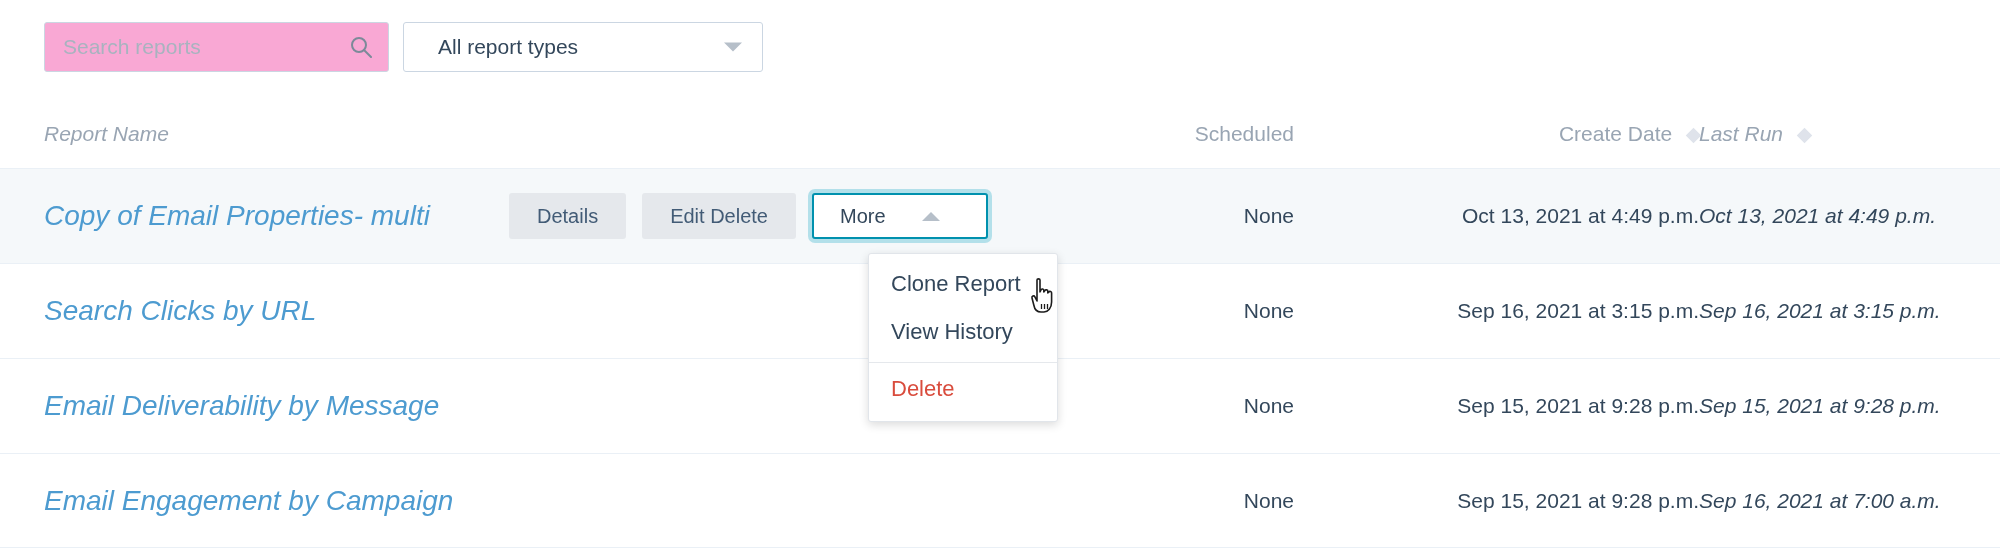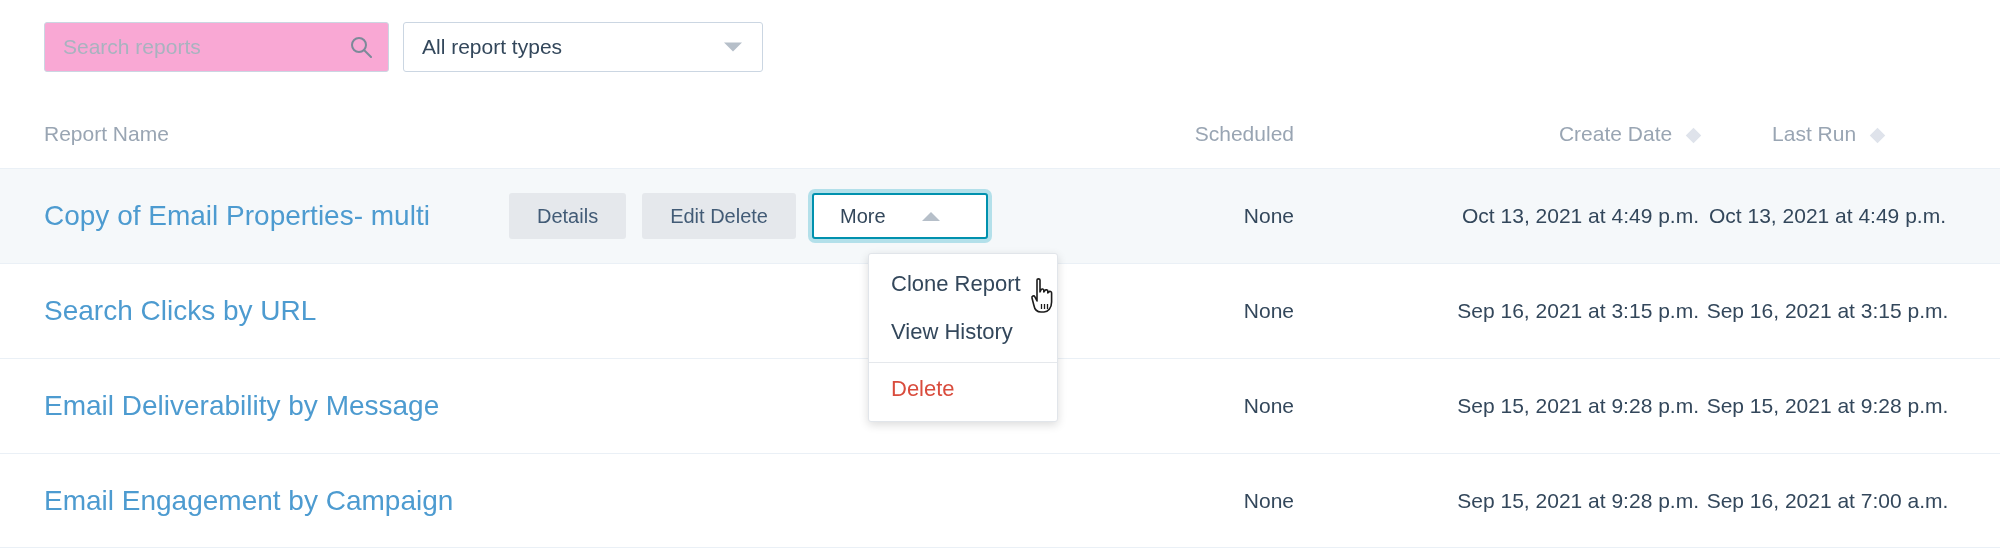--- a/index.html
+++ b/index.html
@@ -34,21 +34,21 @@
   .search-icon {
     position: absolute; right: 16px; top: 50%; transform: translateY(-50%);
     width: 22px; height: 22px; pointer-events: none;
   }
   .select-box {
     position: relative;
     width: 360px; height: 50px;
     border: 1px solid #cbd6e2;
     border-radius: 3px;
     background: #fff;
-    display: flex; align-items: center;
+    display: flex; align-items: center; padding-left: 16px;
   }
   .select-value {
     font-size: 21px; color: #33475b; padding-left: 18px;
     white-space: nowrap;
   }
   .select-caret {
     position: absolute; right: 20px; top: 50%;
     transform: translateY(-50%);
     width: 0; height: 0;
     border-left: 9px solid transparent;
@@ -66,25 +66,25 @@
     padding: 0 44px;
   }
   .row.header {
     height: 68px; border-top: none;
   }
   .row.header .cell { color: #99a5b3; font-size: 21px; }
   .row.selected { background: #f5f8fa; }
   .row:last-child { border-bottom: 1px solid #eaf0f6; }
 
   .cell { font-size: 21px; color: #33475b; }
-  .c-name   { width: 465px; flex: none; }
+  .c-name   { width: 465px; flex: none; font-style: italic; }
   .c-actions{ width: 525px; flex: none; display: flex; align-items: center; gap: 16px; }
   .c-sched  { width: 270px; flex: none; text-align: right; padding-right: 10px; }
   .c-create { width: 395px; flex: none; text-align: right; }
-  .c-last   { flex: 1; text-align: center; }
+  .c-last   { flex: 1; text-align: left; font-style: italic; }
 
   .report-link {
     color: #4d9bd0; text-decoration: none; font-size: 28px;
     cursor: pointer; white-space: nowrap;
   }
 
   .sort-ind {
     display: inline-block; width: 11px; height: 11px;
     background: #dfe3eb;
     transform: rotate(45deg);

